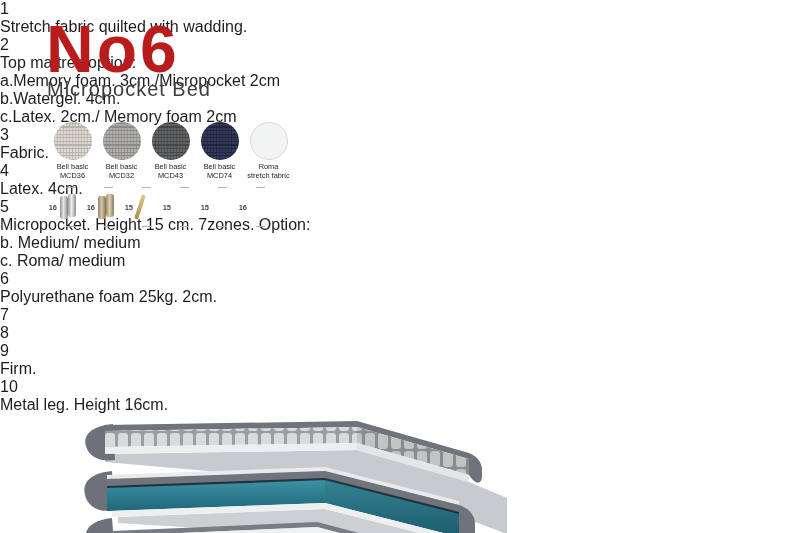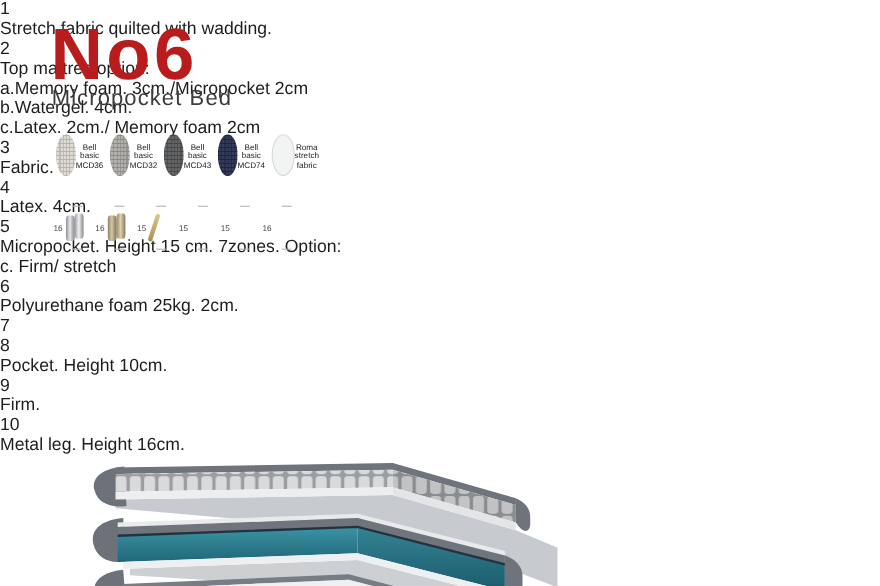--- a/index.html
+++ b/index.html
@@ -6,42 +6,42 @@
   .canvas{position:relative;width:800px;height:533px;background:#ffffff;overflow:hidden;
           font-family:"Liberation Sans",sans-serif;color:#1d1d1d;}
 
   
   .page-title{position:absolute;left:46px;top:16px;font-size:66px;font-weight:700;
               letter-spacing:3px;color:#b91c1c;line-height:1;}
   .page-subtitle{position:absolute;left:47px;top:78px;font-size:20px;font-weight:300;
                  letter-spacing:1px;color:#3c3c3c;}
 
   .fabric-row{position:absolute;left:51px;top:122px;display:flex;gap:6px;}
-  .fabric{width:43px;display:flex;flex-direction:row;align-items:center;}
+  .fabric{width:43px;display:flex;flex-direction:column;align-items:center;}
   .sw{width:38px;height:38px;border-radius:50%;}
   .sw.mcd36{background-color:#dedbd4;background-image:
       repeating-linear-gradient(0deg,#b7b3aa 0 1.2px,transparent 1.2px 3.6px),
       repeating-linear-gradient(90deg,rgba(0,0,0,.14) 0 1px,transparent 1px 3px);}
   .sw.mcd32{background-color:#b2b0ac;background-image:
       repeating-linear-gradient(0deg,#8d8a85 0 1.2px,transparent 1.2px 3.6px),
       repeating-linear-gradient(90deg,rgba(0,0,0,.16) 0 1px,transparent 1px 3px);}
   .sw.mcd43{background-color:#636567;background-image:
       repeating-linear-gradient(0deg,#45474a 0 1.2px,transparent 1.2px 3.6px),
       repeating-linear-gradient(90deg,rgba(0,0,0,.2) 0 1px,transparent 1px 3px);}
   .sw.mcd74{background-color:#333a5a;background-image:
       repeating-linear-gradient(0deg,#20253e 0 1.2px,transparent 1.2px 3.6px),
       repeating-linear-gradient(90deg,rgba(0,0,0,.22) 0 1px,transparent 1px 3px);}
   .sw.roma{background:#f2f3f3;border:1px solid #d8d8d8;box-sizing:border-box;}
   .fabric .lbl{margin-top:3px;font-size:7.4px;line-height:8.6px;text-align:center;color:#222;}
 
   .legs-row{position:absolute;left:46px;top:186px;display:flex;}
   .leg-cell{position:relative;width:38px;height:42px;display:flex;align-items:center;}
   .leg-cell::before{content:"";position:absolute;top:1px;left:20px;width:9px;height:1px;background:#b3b3b3;}
   .leg-cell::after{content:"";position:absolute;bottom:1px;left:20px;width:9px;height:1px;background:#b3b3b3;}
-  .leg-num{font-size:7.5px;font-weight:400;color:#4a4a4a;width:11px;text-align:right;margin-right:1px;}
+  .leg-num{font-size:7.5px;font-weight:700;color:#4a4a4a;width:11px;text-align:right;margin-right:1px;}
   .leg-ico{position:relative;width:22px;height:32px;}
   .leg-ico i{position:absolute;display:block;}
   .cyl-silver .b1{left:2px;top:5px;width:8px;height:23px;border-radius:2px/4px;
       background:linear-gradient(90deg,#8e8e92,#e8e8eb 45%,#838388);}
   .cyl-silver .b2{left:10px;top:3px;width:8px;height:23px;border-radius:2px/4px;
       background:linear-gradient(90deg,#9a9a9e,#f0f0f2 45%,#8a8a8f);}
   .cyl-wood .b1{left:2px;top:5px;width:8px;height:23px;border-radius:2px/4px;
       background:linear-gradient(90deg,#8f8166,#d6c7a4 45%,#7e7157);}
   .cyl-wood .b2{left:10px;top:3px;width:8px;height:23px;border-radius:2px/4px;
       background:linear-gradient(90deg,#998b6e,#e0d1ad 45%,#877a5e);}
@@ -225,48 +225,43 @@
         </div>
       </div>
 
       <div class="part">
         <div class="nbadge">5</div>
         <div>
           <div class="ptext">Micropocket. Height 15 cm. 7zones. Option:</div>
           <div>
 
 
-
-              <div class="subline">c. Firm/ stretch</div>
+              <div class="subline">b. Medium/ medium</div>
+
+              <div class="subline">c. Roma/ medium</div>
             </div>
         </div>
       </div>
 
       <div class="part">
         <div class="nbadge">6</div>
         <div>
           <div class="ptext">Polyurethane foam 25kg. 2cm.</div>
           <div>
             
           </div>
         </div>
       </div>
 
       <div class="part">
         <div class="nbadge">7</div>
       </div>
 
       <div class="part">
         <div class="nbadge">8</div>
-        <div>
-          <div class="ptext">Pocket. Height 10cm.</div>
-          <div>
-            
-          </div>
-        </div>
       </div>
 
       <div class="part">
         <div class="nbadge">9</div>
         <div>
           <div class="ptext">Firm.</div>
           <div>
             
           </div>
         </div>

